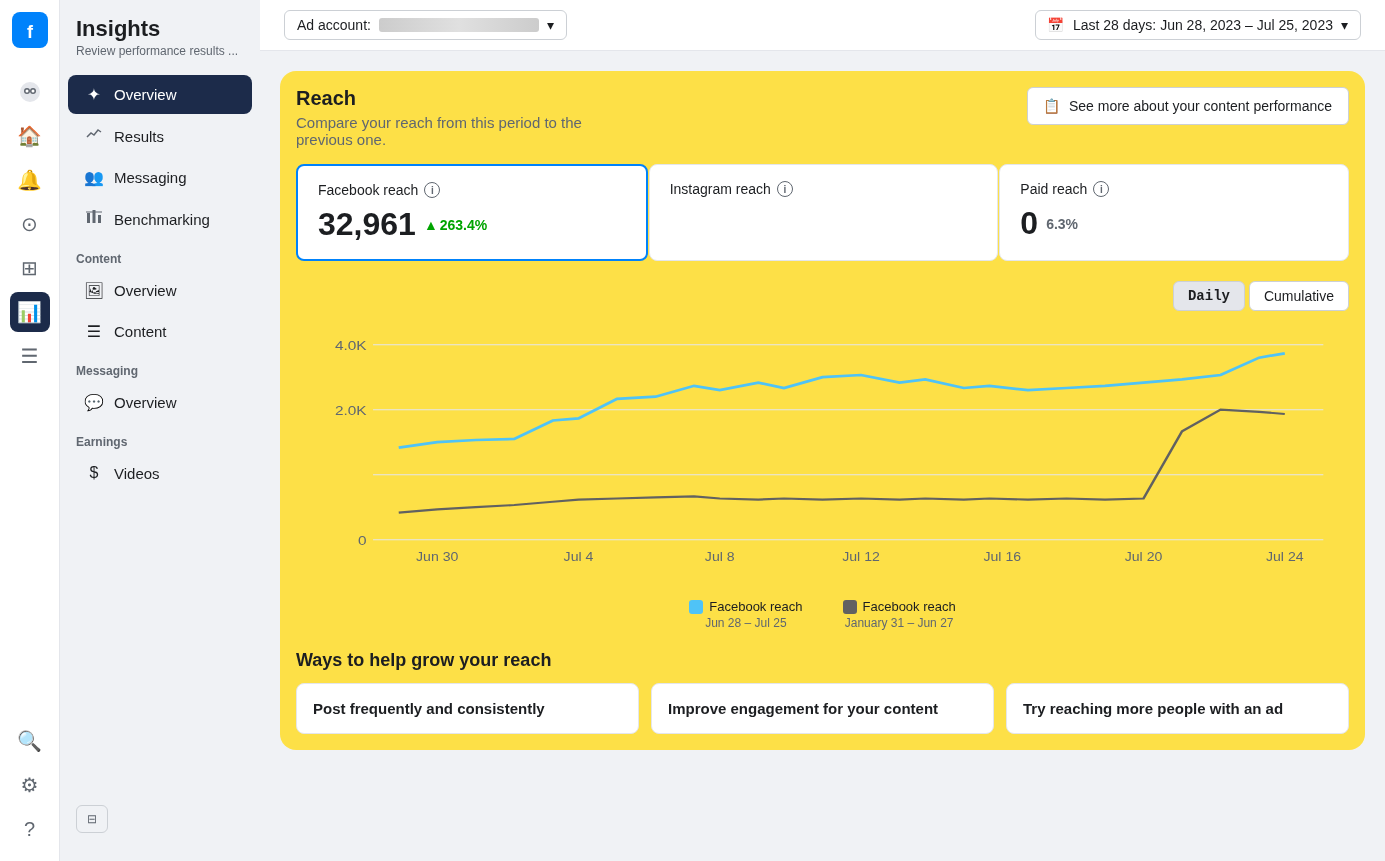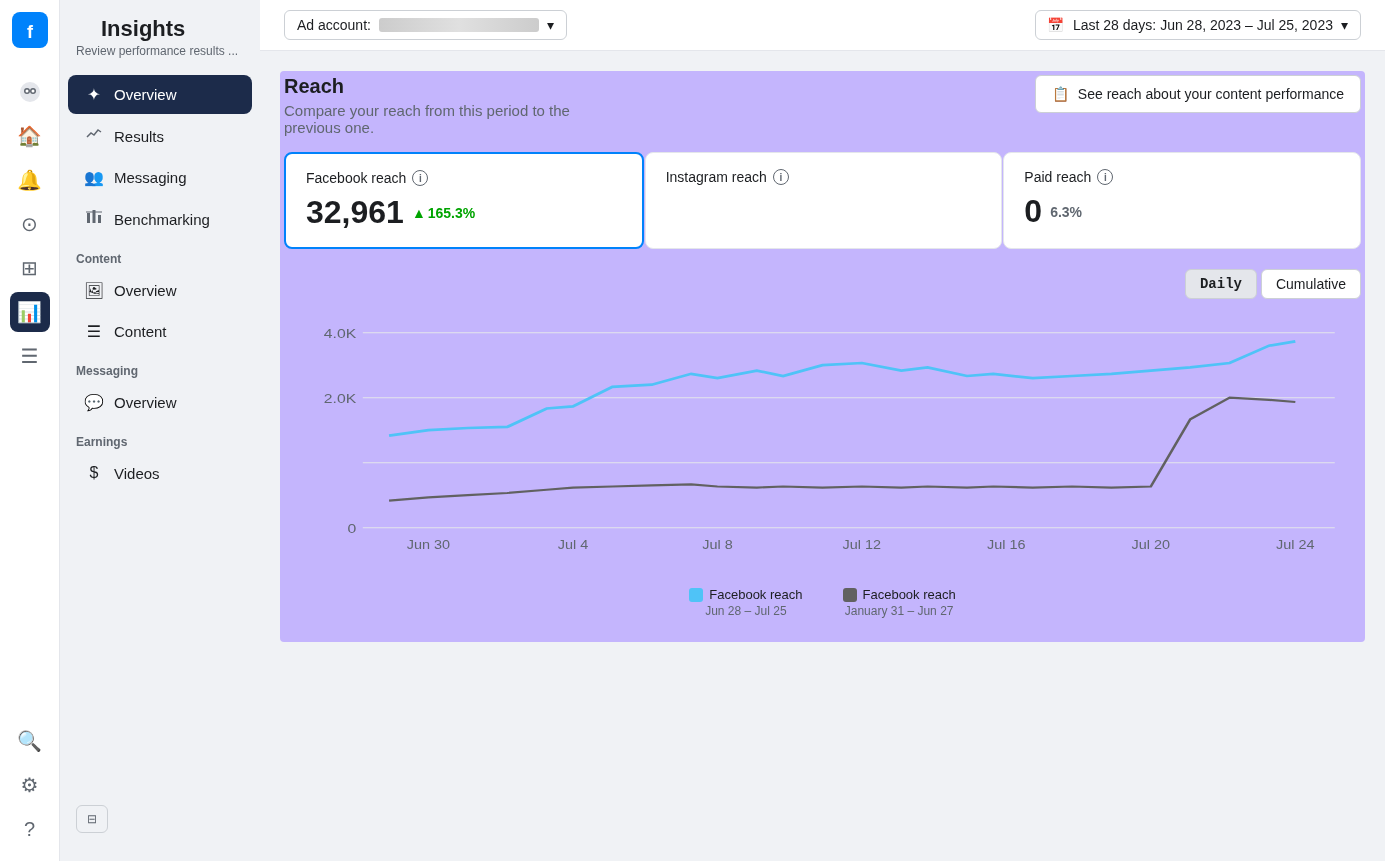--- a/index.html
+++ b/index.html
@@ -32,21 +32,21 @@
     
     .sidebar {
       width: 200px;
       background: #f0f2f5;
       padding: 16px 0;
       display: flex;
       flex-direction: column;
       flex-shrink: 0;
     }
     .sidebar-header { padding: 0 16px 16px; }
-    .sidebar-title { font-size: 22px; font-weight: 700; color: #1c1e21; margin-left: 25px; }
+    .sidebar-title { font-size: 22px; font-weight: 700; color: #1c1e21; }
     .sidebar-subtitle { font-size: 12px; color: #606770; margin-top: 2px; }
 
     .nav-item {
       display: flex; align-items: center; gap: 10px;
       padding: 10px 16px;
       cursor: pointer;
       border-radius: 8px;
       margin: 1px 8px;
       color: #1c1e21;
       font-size: 15px;
@@ -98,23 +98,23 @@
     
     .content-area {
       flex: 1;
       overflow-y: auto;
       padding: 20px;
       background: #f0f2f5;
     }
 
     
     .reach-card {
-      background: #c4b5fd;
-      border-radius: 4px;
-      padding: 4px;
+      background: #fde047;
+      border-radius: 16px;
+      padding: 16px;
       margin-bottom: 16px;
     }
     .reach-header {
       display: flex;
       justify-content: space-between;
       align-items: flex-start;
       margin-bottom: 16px;
     }
     .reach-title { font-size: 20px; font-weight: 700; color: #1c1e21; }
     .reach-subtitle { font-size: 15px; color: #606770; margin-top: 4px; max-width: 340px; }
@@ -336,34 +336,34 @@
   <div class="content-area">
 
     <div class="reach-card">
       <div class="reach-header">
         <div>
           <div class="reach-title">Reach</div>
           <div class="reach-subtitle">Compare your reach from this period to the previous one.</div>
         </div>
         <button class="see-more-btn">
           <span>📋</span>
-          <span>See reach about your content performance</span>
+          <span>See more about your content performance</span>
         </button>
       </div>
 
       <div class="metrics-row">
         <div class="metric-card selected">
           <div class="metric-label">
             <span>Facebook reach</span>
             <span class="info-icon">i</span>
           </div>
           <div class="metric-value">
             <span>32,961</span>
             <span class="metric-change up">
-              ▲ <span>165.3%</span>
+              ▲ <span>263.4%</span>
             </span>
           </div>
         </div>
         <div class="metric-card">
           <div class="metric-label">
             <span>Instagram reach</span>
             <span class="info-icon">i</span>
           </div>
         </div>
         <div class="metric-card">
@@ -421,15 +421,27 @@
         </div>
         <div class="legend-item">
           <div class="legend-dot-row">
             <div class="legend-dot" style="background:#616161;"></div>
             <span class="legend-label">Facebook reach</span>
           </div>
           <span class="legend-date">January 31 – Jun 27</span>
         </div>
       </div>
 
+      <div class="section-title-main">Ways to help grow your reach</div>
+      <div class="grow-cards">
+        <div class="grow-card">
+          <div class="grow-card-title">Post frequently and consistently</div>
+        </div>
+        <div class="grow-card">
+          <div class="grow-card-title">Improve engagement for your content</div>
+        </div>
+        <div class="grow-card">
+          <div class="grow-card-title">Try reaching more people with an ad</div>
+        </div>
+      </div>
     </div>
   </div>
 </div>
 
 </body></html>

